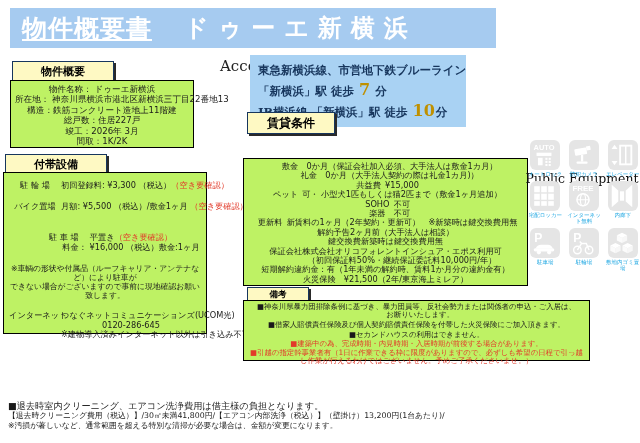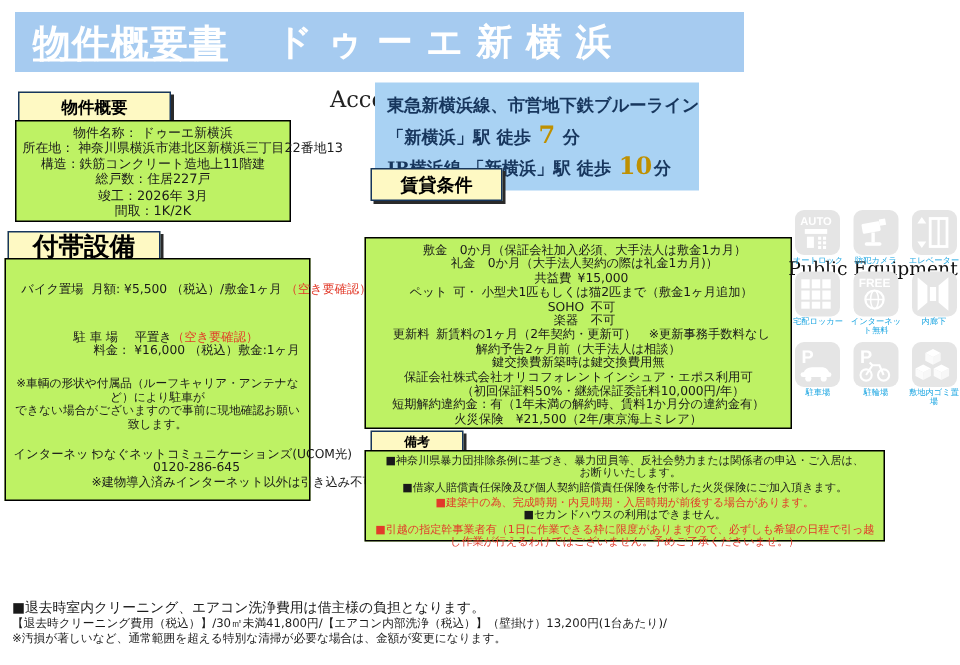--- a/index.html
+++ b/index.html
@@ -81,22 +81,25 @@
 <div class="chip" style="left:12px;top:61px;width:100px;height:18px;font-size:11px;">物件概要</div>
 <div class="wbox ov-box">
   <div class="ln">物件名称： ドゥーエ新横浜</div>
   <div class="ln">所在地： 神奈川県横浜市港北区新横浜三丁目22番地13</div>
   <div class="ln">構造：鉄筋コンクリート造地上11階建</div>
   <div class="ln">総戸数：住居227戸</div>
   <div class="ln">竣工：2026年 3月</div>
   <div class="ln">間取：1K/2K</div>
 </div>
 
-<div class="chip" style="left:5px;top:154px;width:100px;height:18px;font-size:17px;">付帯設備</div>
+<div class="chip" style="left:5px;top:154px;width:100px;height:18px;font-size:11px;">付帯設備</div>
 <div class="wbox fac-box">
+  <div class="fac-row" style="margin-top:4px;">
+    <span class="fac-label">駐 輪 場</span><span>初回登録料: ¥3,300 （税込）</span><span class="red">（空き要確認）</span>
+  </div>
   <div class="fac-row" style="margin-top:11px;">
     <span class="fac-label">バイク置場</span><span>月額: ¥5,500 （税込）/敷金1ヶ月</span> <span class="red">（空き要確認）</span>
   </div>
   <div class="fac-row" style="margin-top:22px;">
     <span class="fac-label">駐 車 場</span><span>平置き</span><span class="red">（空き要確認）</span>
   </div>
   <div class="fac-row indent">料金： ¥16,000 （税込）敷金:1ヶ月</div>
   <div class="fac-note">
     <div>※車輌の形状や付属品（ルーフキャリア・アンテナなど）により駐車が</div>
     <div>できない場合がございますので事前に現地確認お願い致します。</div>
@@ -109,36 +112,36 @@
 </div>
 
 <div class="chip" style="left:247px;top:112px;width:86px;height:20px;font-size:12px;">賃貸条件</div>
 <div class="wbox rent-box">
   <div class="rent-row"><span class="rent-label">敷金</span><span>0か月（保証会社加入必須、大手法人は敷金1カ月）</span></div>
   <div class="rent-row"><span class="rent-label">礼金</span><span>0か月（大手法人契約の際は礼金1カ月)）</span></div>
   <div class="rent-row"><span class="rent-label">共益費</span><span>¥15,000</span></div>
   <div class="rent-row"><span class="rent-label">ペット</span><span>可・ 小型犬1匹もしくは猫2匹まで（敷金1ヶ月追加）</span></div>
   <div class="rent-row"><span class="rent-label">SOHO</span><span>不可</span></div>
   <div class="rent-row"><span class="rent-label">楽器</span><span>不可</span></div>
-  <div class="rent-row"><span class="rent-label">更新料</span><span>新賃料の1ヶ月（2年契約・更新可）　※更新事務手数料なし</span></div>
+  <div class="rent-row"><span class="rent-label">更新料</span><span>新賃料の1ヶ月（2年契約・更新可）　※新築時は鍵交換費用無</span></div>
   <div class="rent-row"><span class="rent-label">解約予告</span><span>2ヶ月前（大手法人は相談）</span></div>
   <div class="rent-row"><span class="rent-label">鍵交換費</span><span>新築時は鍵交換費用無</span></div>
   <div class="rent-row"><span class="rent-label">保証会社</span><span>株式会社オリコフォレントインシュア・エポス利用可</span></div>
   <div class="rent-row"><span class="rent-label"></span><span>（初回保証料50%・継続保証委託料10,000円/年）</span></div>
   <div class="rent-row">短期解約違約金：有（1年未満の解約時、賃料1か月分の違約金有）</div>
   <div class="rent-row">火災保険　¥21,500（2年/東京海上ミレア）</div>
 </div>
 
 <div class="chip" style="left:247px;top:287px;width:60px;height:13px;font-size:8.5px;font-family:Liberation Serif, serif;">備考</div>
 <div class="wbox rem-box">
   <div class="rem-item" style="margin-bottom:0;">■神奈川県暴力団排除条例に基づき、暴力団員等、反社会勢力または関係者の申込・ご入居は、</div>
   <div class="rem-item">　お断りいたします。</div>
   <div class="rem-item">■借家人賠償責任保険及び個人契約賠償責任保険を付帯した火災保険にご加入頂きます。</div>
+  <div class="rem-item">■セカンドハウスの利用はできません。</div>
   <div class="rem-item red" style="margin-bottom:0;">■建築中の為、完成時期・内見時期・入居時期が前後する場合があります。</div>
-  <div class="rem-item">■セカンドハウスの利用はできません。</div>
   <div class="rem-item red">■引越の指定幹事業者有（1日に作業できる枠に限度がありますので、必ずしも希望の日程で引っ越し作業が行えるわけではございません。予めご了承くださいませ。）</div>
 </div>
 
 <div class="pe-title">Public Equipment</div>
 <div class="pe-grid">
   <div class="pe-cell">
     <div class="pe-tile">
       <svg viewBox="0 0 30 30">
           <text x="15" y="10" fill="#fff" font-size="8" font-weight="bold" text-anchor="middle" font-family="sans-serif">AUTO</text>
           <rect x="7" y="12.5" width="16" height="3.5" fill="#fff"></rect>

